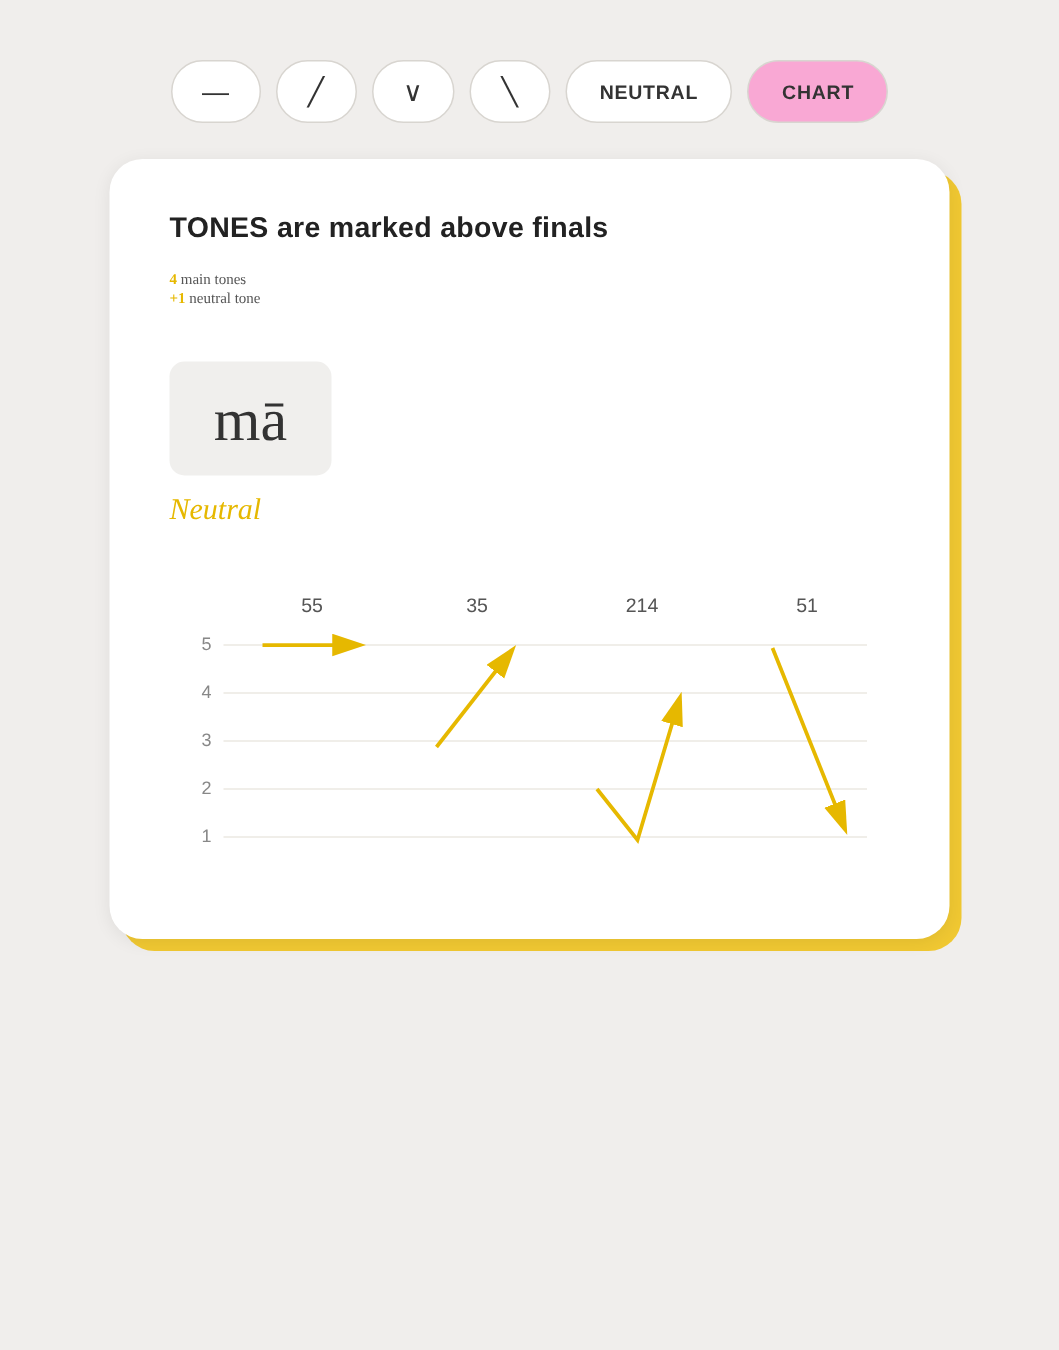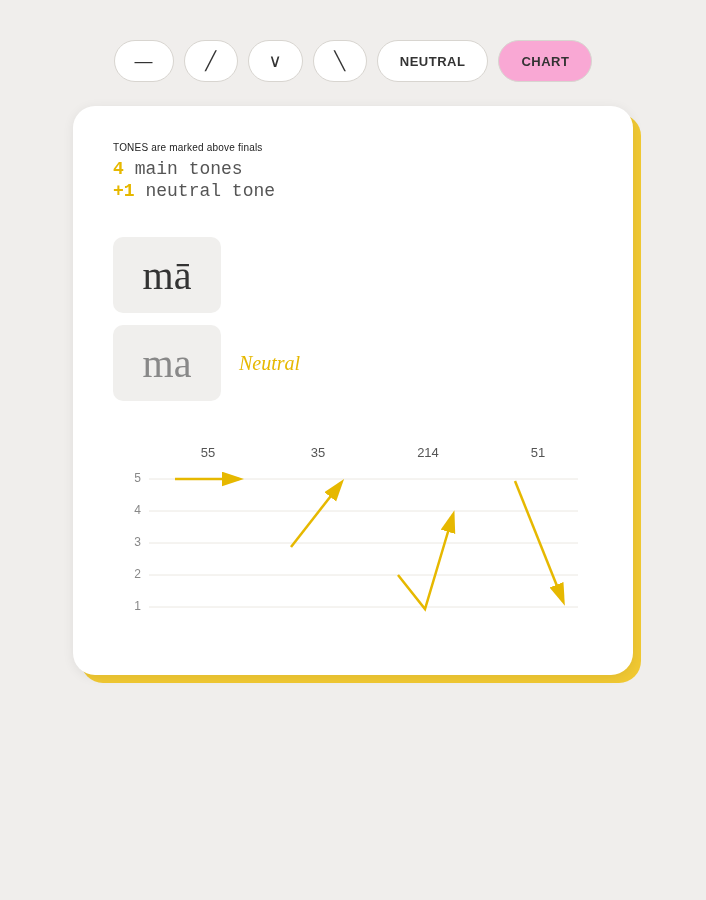--- a/index.html
+++ b/index.html
@@ -76,30 +76,30 @@
       z-index: 1;
       background: #fff;
       border-radius: 22px;
       padding: 36px 40px 36px 40px;
       box-shadow: 0 2px 12px rgba(0,0,0,0.07);
     }
 
     
     .section-title {
       font-family: sans-serif;
+      font-size: 19px;
+      font-weight: 700;
+      color: #222;
+      margin-bottom: 17px;
+      letter-spacing: 0.2px;
+    }
+
+    .subtitle-line {
+      font-family: Liberation Serif, serif;
       font-size: 10px;
-      font-weight: 400;
-      color: #222;
-      margin-bottom: 6px;
-      letter-spacing: 0.2px;
-    }
-
-    .subtitle-line {
-      font-family: Liberation Mono, monospace;
-      font-size: 18px;
       color: #555;
       margin-bottom: 2px;
     }
 
     .subtitle-line .highlight {
       color: #e6b800;
       font-weight: 600;
     }
 
     
@@ -196,21 +196,20 @@
     <div class="subtitle-line">
       <span class="highlight">+1</span>
       <span> neutral tone</span>
     </div>
 
     <div class="tone-grid">
       <div class="tone-box">mā</div>
     </div>
 
     <div class="tone-row-neutral">
-      <div class="tone-box-neutral">ma</div>
       <span class="neutral-label">Neutral</span>
     </div>
 
     <div class="chart-area">
       <div class="chart-container">
         <svg class="chart-svg" viewBox="0 0 480 200" preserveAspectRatio="none">
 
           <text x="90" y="14" font-family="sans-serif" font-size="13" fill="#555" text-anchor="middle">55</text>
           <text x="200" y="14" font-family="sans-serif" font-size="13" fill="#555" text-anchor="middle">35</text>
           <text x="310" y="14" font-family="sans-serif" font-size="13" fill="#555" text-anchor="middle">214</text>

